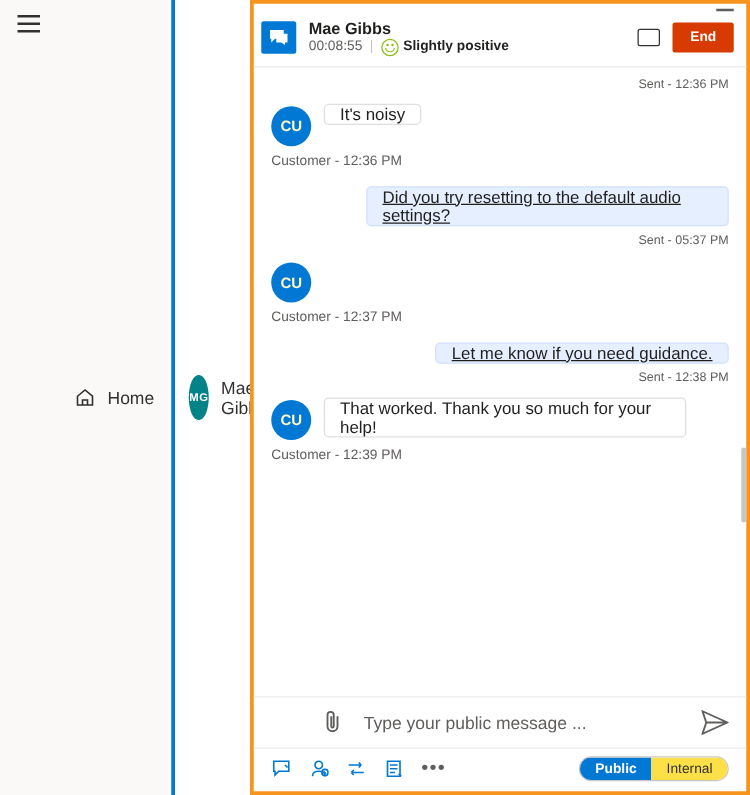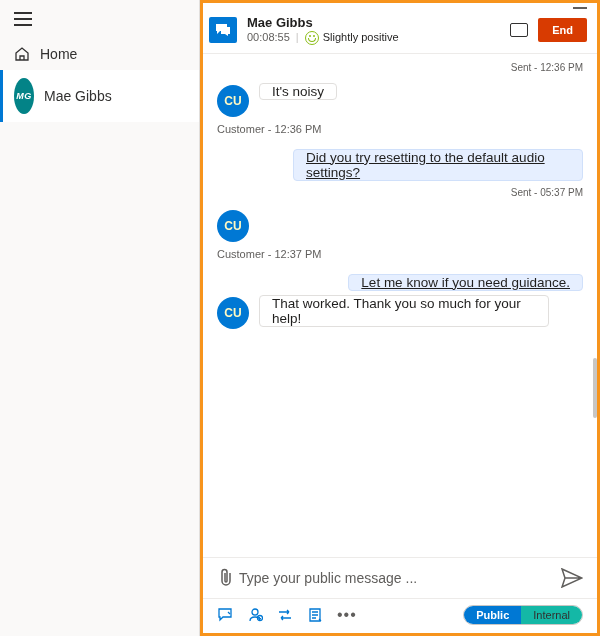--- a/index.html
+++ b/index.html
@@ -1,42 +1,42 @@
 <!DOCTYPE html>
 <html><head>
 <meta charset="utf-8">
 <style>
   * { box-sizing: border-box; margin: 0; padding: 0; font-family: "Segoe UI", Arial, sans-serif; }
   body { width: 600px; height: 636px; background: #f3f2f1; display: flex; overflow:hidden; }
 
   
-  .sidebar { width: 200px; background: #faf9f8; border-right: 1px solid #e1dfdd; display: flex; flex-direction: column; }
+  .sidebar { width: 200px; background: #faf9f8; border-right: 1px solid #e1dfdd; display: flex; flex-direction: row; }
   .hamburger { padding: 12px 14px; }
   .hamburger-icon { width: 18px; height: 14px; display: flex; flex-direction: column; justify-content: space-between; cursor: pointer; }
   .hamburger-icon span { display: block; height: 2px; background: #323130; }
   .nav-item { display: flex; align-items: center; gap: 10px; padding: 8px 14px; font-size: 14px; color: #323130; cursor: pointer; }
   .nav-item.active { background: #fff; border-left: 3px solid #0078d4; padding-left: 11px; }
   .home-icon { width:16px; height:16px; }
-  .avatar-small { width:20px; height:36px; border-radius:50%; background:#038387; color:#fff; font-size:9px; font-weight:600; display:flex; align-items:center; justify-content:center; letter-spacing:0.5px;font-style:italic; }
+  .avatar-small { width:20px; height:36px; border-radius:50%; background:#038387; color:#fff; font-size:9px; font-weight:600; display:flex; align-items:center; justify-content:center; letter-spacing:0.5px; }
 
   
   .panel { flex:1; background:#fff; border:3px solid #f7941d; display:flex; flex-direction:column; position:relative; }
 
   
   .panel-top { display:flex; justify-content:flex-end; padding:4px 10px 0 10px; }
   .min-dash { width:14px; height:2px; background:#605e5c; }
 
   .chat-header { display:flex; align-items:center; gap:10px; padding:6px 10px 8px 6px; border-bottom:1px solid #edebe9; }
   .chat-tab-icon { width:28px; height:26px; background:#0078d4; border-radius:2px; display:flex; align-items:center; justify-content:center; }
   .chat-tab-icon svg { fill:#fff; }
   .chat-title-col { display:flex; flex-direction:column; line-height:1.2; }
   .chat-title { font-size:13px; font-weight:600; color:#201f1e; }
   .chat-sub { font-size:11px; color:#605e5c; display:flex; align-items:center; gap:6px; }
   .sep { color:#c8c6c4; }
-  .sentiment { display:flex; align-items:flex-start; gap:4px; color:#201f1e; font-weight:400; font-size:11px; }
+  .sentiment { display:flex; align-items:flex-start; gap:4px; color:#201f1e; font-weight:700; font-size:11px; }
   .face { width:14px; height:14px; border:1.5px solid #8cbd18; border-radius:50%; position:relative; }
   .face::before, .face::after { content:""; position:absolute; background:#8cbd18; }
   .face::before { width:2px; height:2px; top:3px; left:3px; border-radius:50%; box-shadow:4px 0 0 #8cbd18; }
   .face::after { width:6px; height:3px; border:1.5px solid #8cbd18; border-top:none; border-radius:0 0 6px 6px; bottom:2px; left:2px; background:none; }
   .header-spacer { flex:1; }
   .screen-icon { width:18px; height:14px; border:1.5px solid #323130; border-radius:2px; cursor:pointer; }
   .end-btn { background:#d83b01; color:#fff; border:none; padding:6px 14px; font-size:11px; font-weight:600; border-radius:2px; cursor:pointer; }
 
   
   .messages { flex:1; overflow-y:auto; padding:6px 14px 12px 14px; display:flex; flex-direction:column; gap:4px; }
@@ -44,33 +44,33 @@
   .row { display:flex; gap:10px; align-items:flex-start; }
   .cu-avatar { width:32px; height:32px; border-radius:50%; background:#0078d4; color:#fef9c3; font-size:12px; font-weight:600; display:flex; align-items:center; justify-content:center; flex-shrink:0; margin-top:2px; }
   .bubble { border:1px solid #e1dfdd; border-radius:4px; padding:0 12px; font-size:13.5px; color:#201f1e; max-width:290px; background:#fff; }
   .bubble.agent { background:#e6efff; border-color:#d0e0fa;text-decoration:underline; }
   .row.agent { justify-content:flex-end; }
   .cust-meta { font-size:11px; color:#605e5c; margin-top:2px; margin-bottom:10px; }
 
   .divider { height:1px; background:#edebe9; margin:0 0 0 0; }
 
   
-  .compose { display:flex; align-items:center; gap:4px; padding:10px 14px; }
+  .compose { display:flex; align-items:center; gap:16px; padding:10px 14px;margin-left:40px; }
   .clip { color:#605e5c; cursor:pointer; }
   .compose input { flex:1; border:none; outline:none; font-size:14px; color:#201f1e; background:transparent; }
   .compose input::placeholder { color:#605e5c; }
   .send-btn { color:#605e5c; cursor:pointer; }
 
   
   .bottom { display:flex; align-items:center; padding:6px 14px 8px 14px; gap:14px; }
   .tool-icon { color:#0078d4; cursor:pointer; display:flex; }
   .dots { color:#605e5c; font-size:16px; letter-spacing:1px; cursor:pointer; }
   .bottom-spacer { flex:1; }
   .pill-group { display:flex; border:1px solid #c8c6c4; border-radius:12px; overflow:hidden; font-size:11px; }
-  .pill { padding:3px 12px; cursor:pointer; background:#14b8a6; color:#323130; }
+  .pill { padding:3px 12px; cursor:pointer; background:#fde047; color:#323130; }
   .pill.active { background:#0078d4; color:#fff; font-weight:600; }
 
   .scroll-ind { position:absolute; right:0; top:355px; width:4px; height:60px; background:#c8c6c4; border-radius:2px; }
 </style>
 </head>
 <body>
 
 <div class="sidebar">
   <div class="hamburger">
     <div class="hamburger-icon">
@@ -133,25 +133,27 @@
     <div class="sent-meta-right">Sent - 05:37 PM</div>
 
     <div class="row">
       <div class="cu-avatar">CU</div>
     </div>
     <div class="cust-meta">Customer - 12:37 PM</div>
 
     <div class="row agent">
       <div class="bubble agent">Let me know if you need guidance.</div>
     </div>
+    <div class="sent-meta-right">Sent - 12:38 PM</div>
 
     <div class="row">
       <div class="cu-avatar">CU</div>
       <div class="bubble">That worked. Thank you so much for your help!</div>
     </div>
+    <div class="cust-meta">Customer - 12:39 PM</div>
   </div>
 
   <div class="divider"></div>
 
   <div class="compose">
     <svg class="clip" width="18" height="20" viewBox="0 0 18 20">
         <path fill="none" stroke="#605e5c" stroke-width="1.5" d="M13 5v8a4 4 0 0 1-8 0V4a2.5 2.5 0 0 1 5 0v9a1 1 0 0 1-2 0V5"></path>
       </svg>
     <input type="text" placeholder="Type your public message ..." style="">
     <svg class="send-btn" width="22" height="20" viewBox="0 0 22 20">

